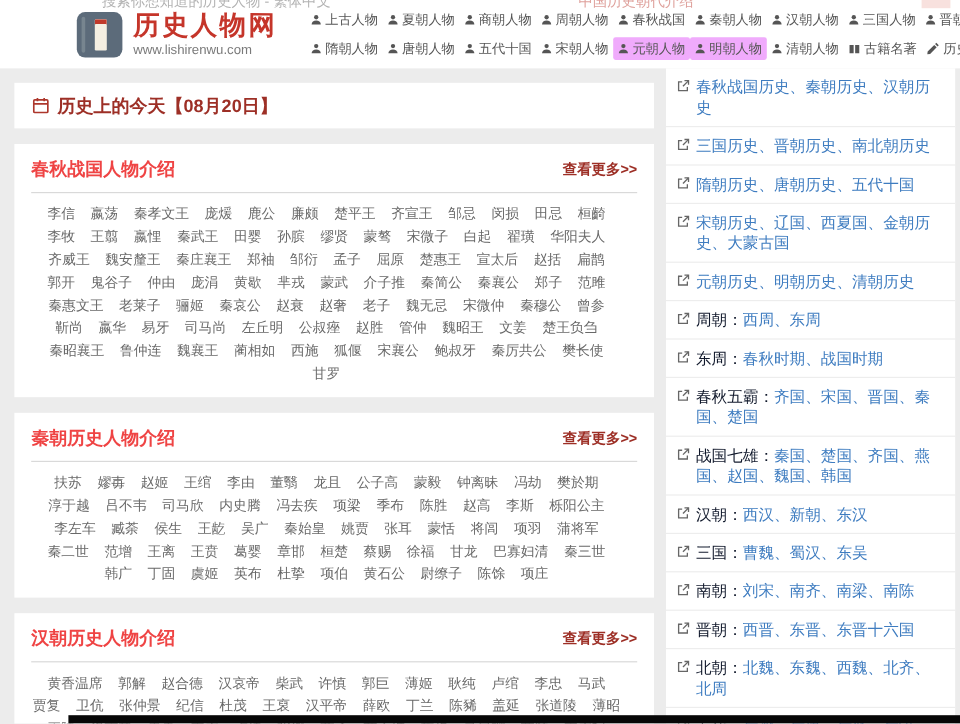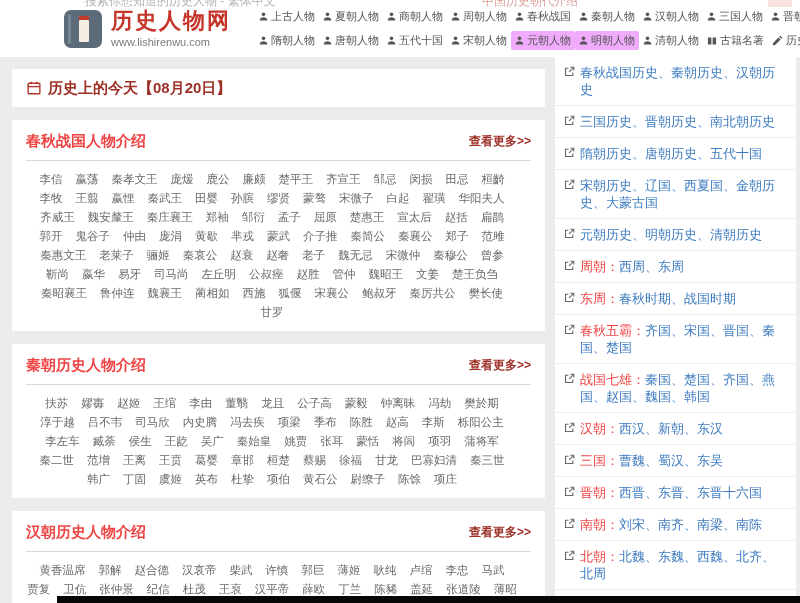--- a/index.html
+++ b/index.html
@@ -51,21 +51,21 @@
   .sec-title{margin:0;font-size:15px;font-weight:bold;color:#ef4444;}
   .more{font-size:12px;font-weight:bold;color:#9d2f26;}
   .names{padding-top:8px;line-height:18px;}
   .name{display:inline-block;margin:0 13px 0 0;font-size:11.5px;color:#696969;white-space:nowrap;}
 
   
   .sb-card{background:#fff;}
   .sb-item{display:flex;align-items:flex-start;padding:7px 9px;border-bottom:1px solid #ededed;font-size:13px;line-height:17px;}
   .sb-item:last-child{border-bottom:none;}
   .sb-item .ico{display:inline-flex;color:#666;margin:2px 5px 0 0;flex:0 0 auto;}
-  .sb-prefix{color:#ef4444;}
+  .sb-prefix{color:#0f172a;}
   .sb-link{color:#3e7cc0;}
   .sb-sep{color:#3e7cc0;}
   .sb-text{min-width:0;}
 
   
   .bottom-bar{position:absolute;left:57px;right:0;bottom:0;height:7px;background:#070707;z-index:60;}
 
   .ico svg{display:block;}
 </style>
 </head>
@@ -407,31 +407,31 @@
           <span class="sb-text"><span class="sb-prefix">三国：</span><a class="sb-link">曹魏</a><span class="sb-sep">、</span><a class="sb-link">蜀汉</a><span class="sb-sep">、</span><a class="sb-link">东吴</a></span>
         </div>
         <div class="sb-item">
           <span class="ico sb-ico">
             <svg viewBox="0 0 16 16" width="11" height="11" fill="none" stroke="currentColor" stroke-width="1.6">
               <path d="M6.5 3.2H2.2v10.6h10.6V9.5"></path>
               <path d="M7.5 8.5L14 2"></path>
               <path d="M9.3 1.8H14.2v4.9"></path>
             </svg>
           </span>
+          <span class="sb-text"><span class="sb-prefix">南朝：</span><a class="sb-link">刘宋</a><span class="sb-sep">、</span><a class="sb-link">南齐</a><span class="sb-sep">、</span><a class="sb-link">南梁</a><span class="sb-sep">、</span><a class="sb-link">南陈</a></span>
+        </div>
+        <div class="sb-item">
+          <span class="ico sb-ico">
+            <svg viewBox="0 0 16 16" width="11" height="11" fill="none" stroke="currentColor" stroke-width="1.6">
+              <path d="M6.5 3.2H2.2v10.6h10.6V9.5"></path>
+              <path d="M7.5 8.5L14 2"></path>
+              <path d="M9.3 1.8H14.2v4.9"></path>
+            </svg>
+          </span>
           <span class="sb-text"><span class="sb-prefix">晋朝：</span><a class="sb-link">西晋</a><span class="sb-sep">、</span><a class="sb-link">东晋</a><span class="sb-sep">、</span><a class="sb-link">东晋十六国</a></span>
-        </div>
-        <div class="sb-item">
-          <span class="ico sb-ico">
-            <svg viewBox="0 0 16 16" width="11" height="11" fill="none" stroke="currentColor" stroke-width="1.6">
-              <path d="M6.5 3.2H2.2v10.6h10.6V9.5"></path>
-              <path d="M7.5 8.5L14 2"></path>
-              <path d="M9.3 1.8H14.2v4.9"></path>
-            </svg>
-          </span>
-          <span class="sb-text"><span class="sb-prefix">南朝：</span><a class="sb-link">刘宋</a><span class="sb-sep">、</span><a class="sb-link">南齐</a><span class="sb-sep">、</span><a class="sb-link">南梁</a><span class="sb-sep">、</span><a class="sb-link">南陈</a></span>
         </div>
         <div class="sb-item">
           <span class="ico sb-ico">
             <svg viewBox="0 0 16 16" width="11" height="11" fill="none" stroke="currentColor" stroke-width="1.6">
               <path d="M6.5 3.2H2.2v10.6h10.6V9.5"></path>
               <path d="M7.5 8.5L14 2"></path>
               <path d="M9.3 1.8H14.2v4.9"></path>
             </svg>
           </span>
           <span class="sb-text"><span class="sb-prefix">北朝：</span><a class="sb-link">北魏</a><span class="sb-sep">、</span><a class="sb-link">东魏</a><span class="sb-sep">、</span><a class="sb-link">西魏</a><span class="sb-sep">、</span><a class="sb-link">北齐</a><span class="sb-sep">、</span><a class="sb-link">北周</a></span>

